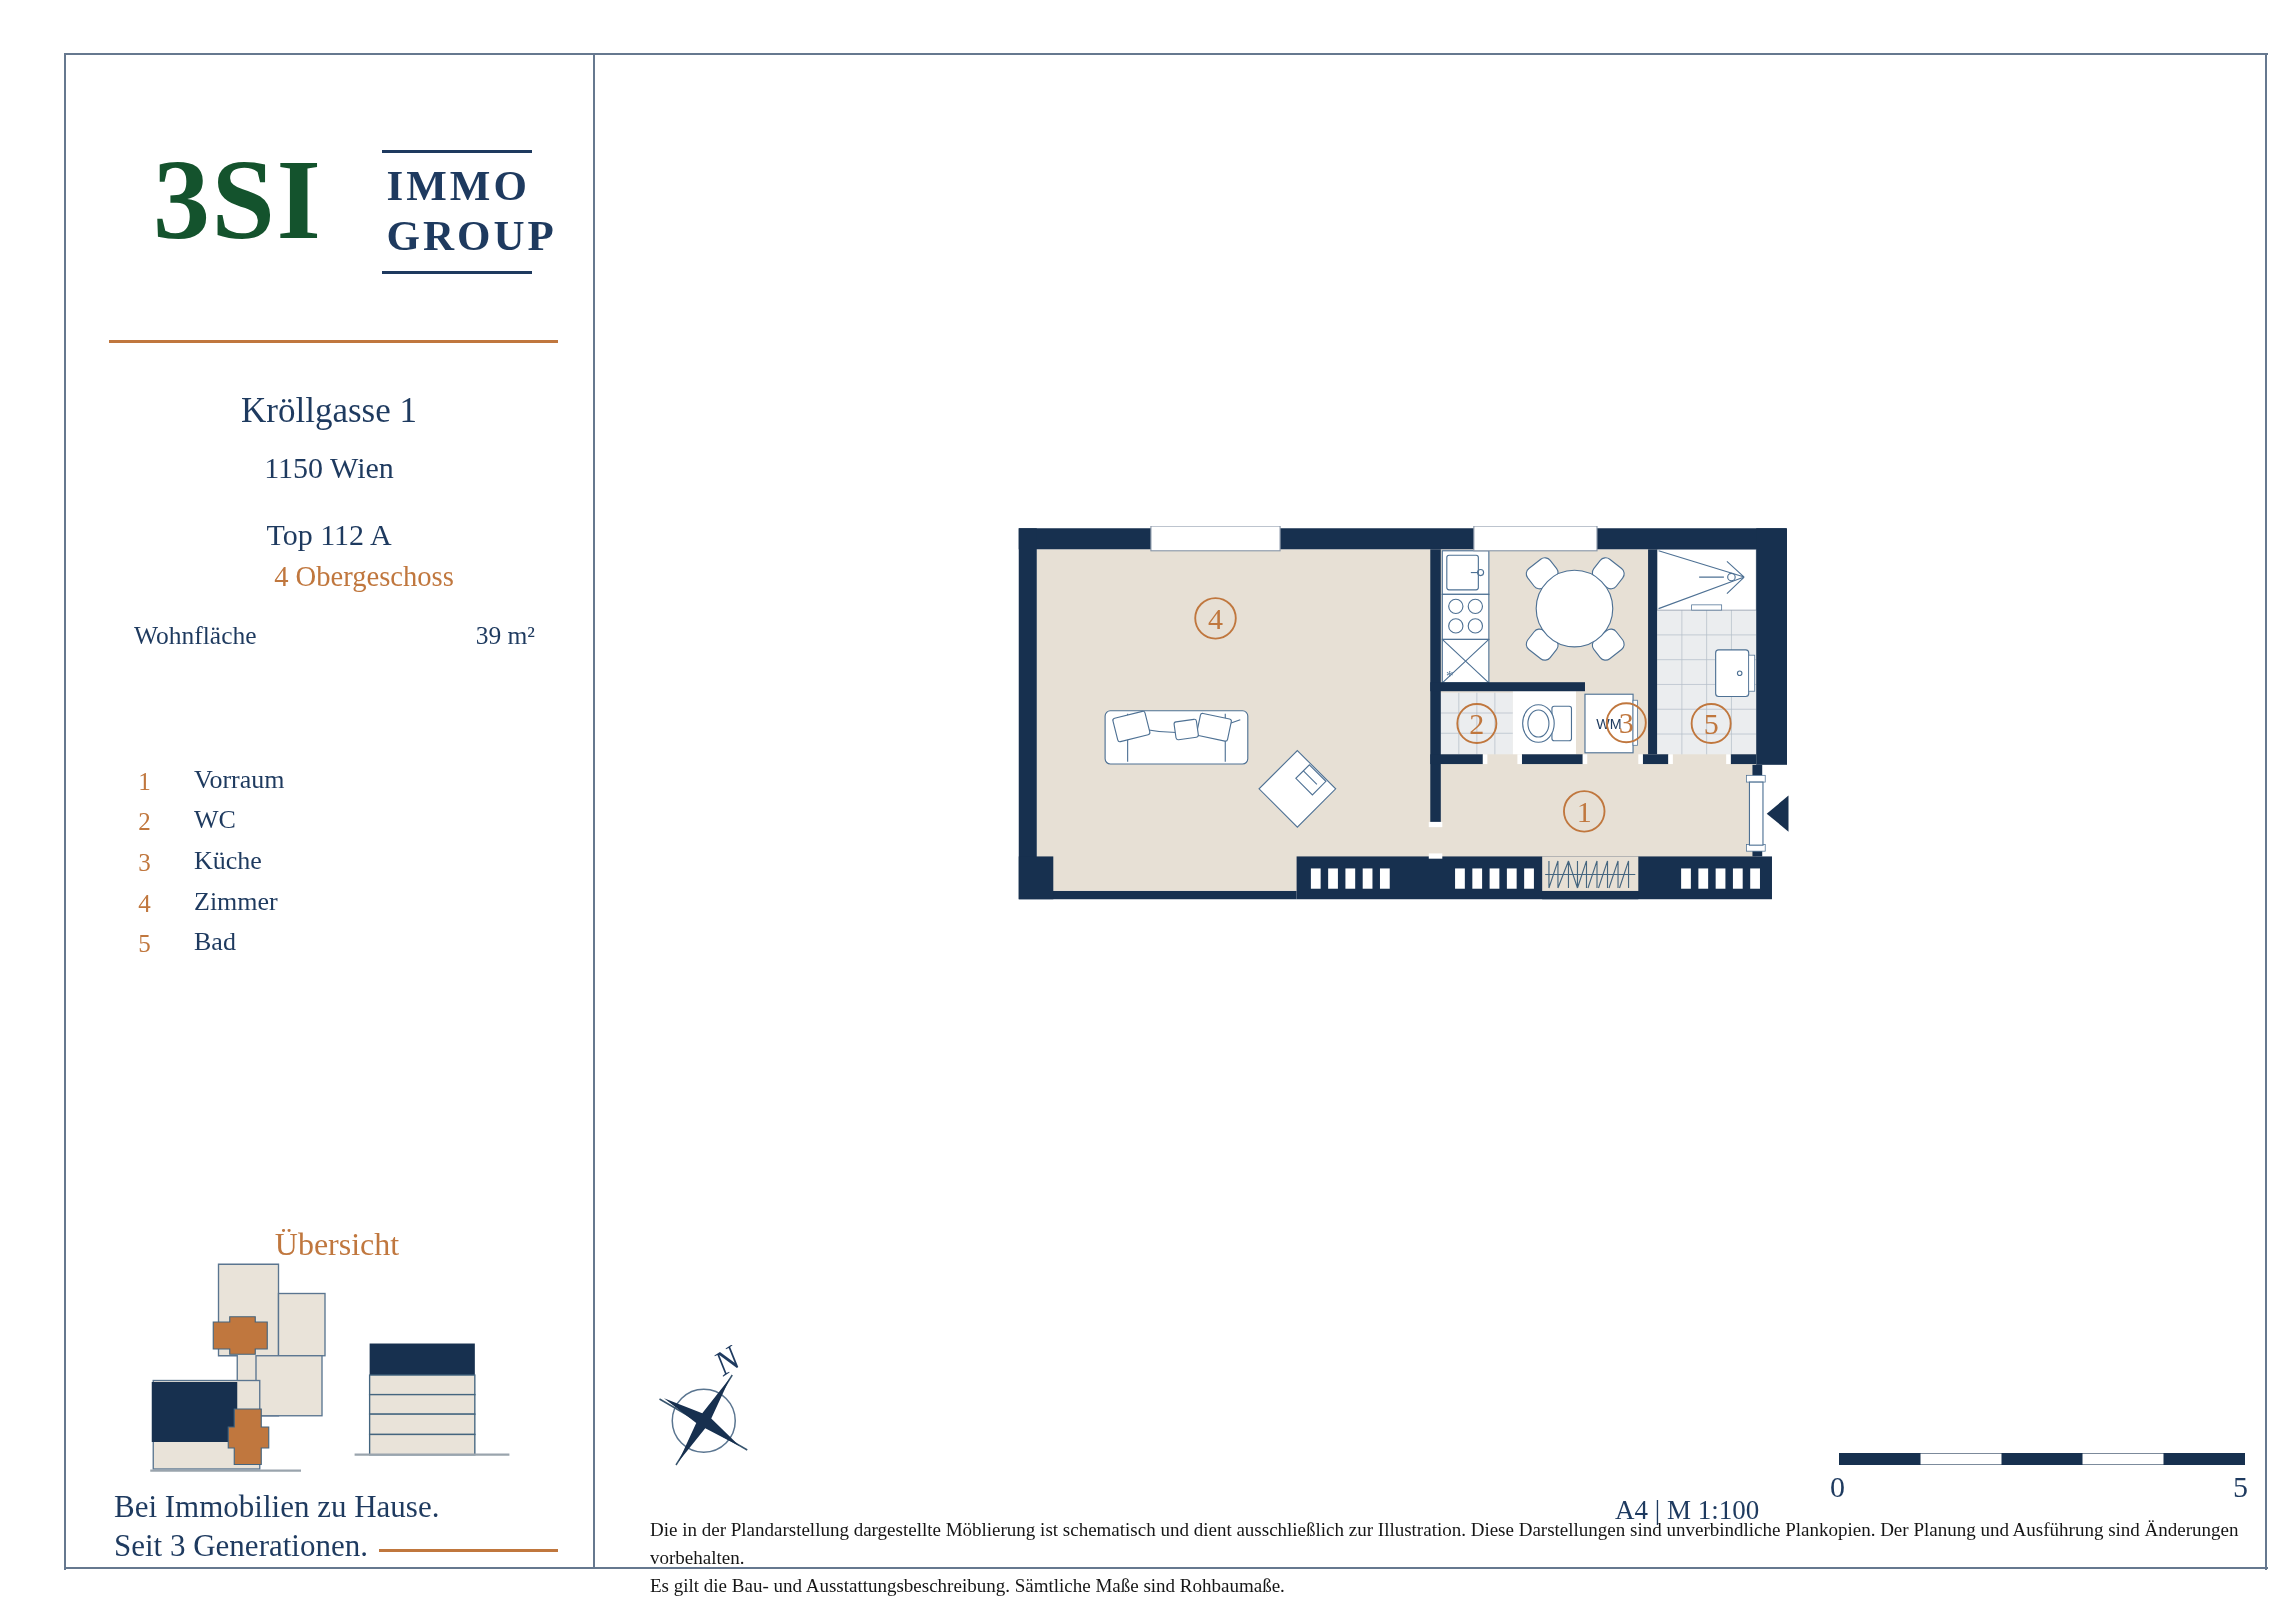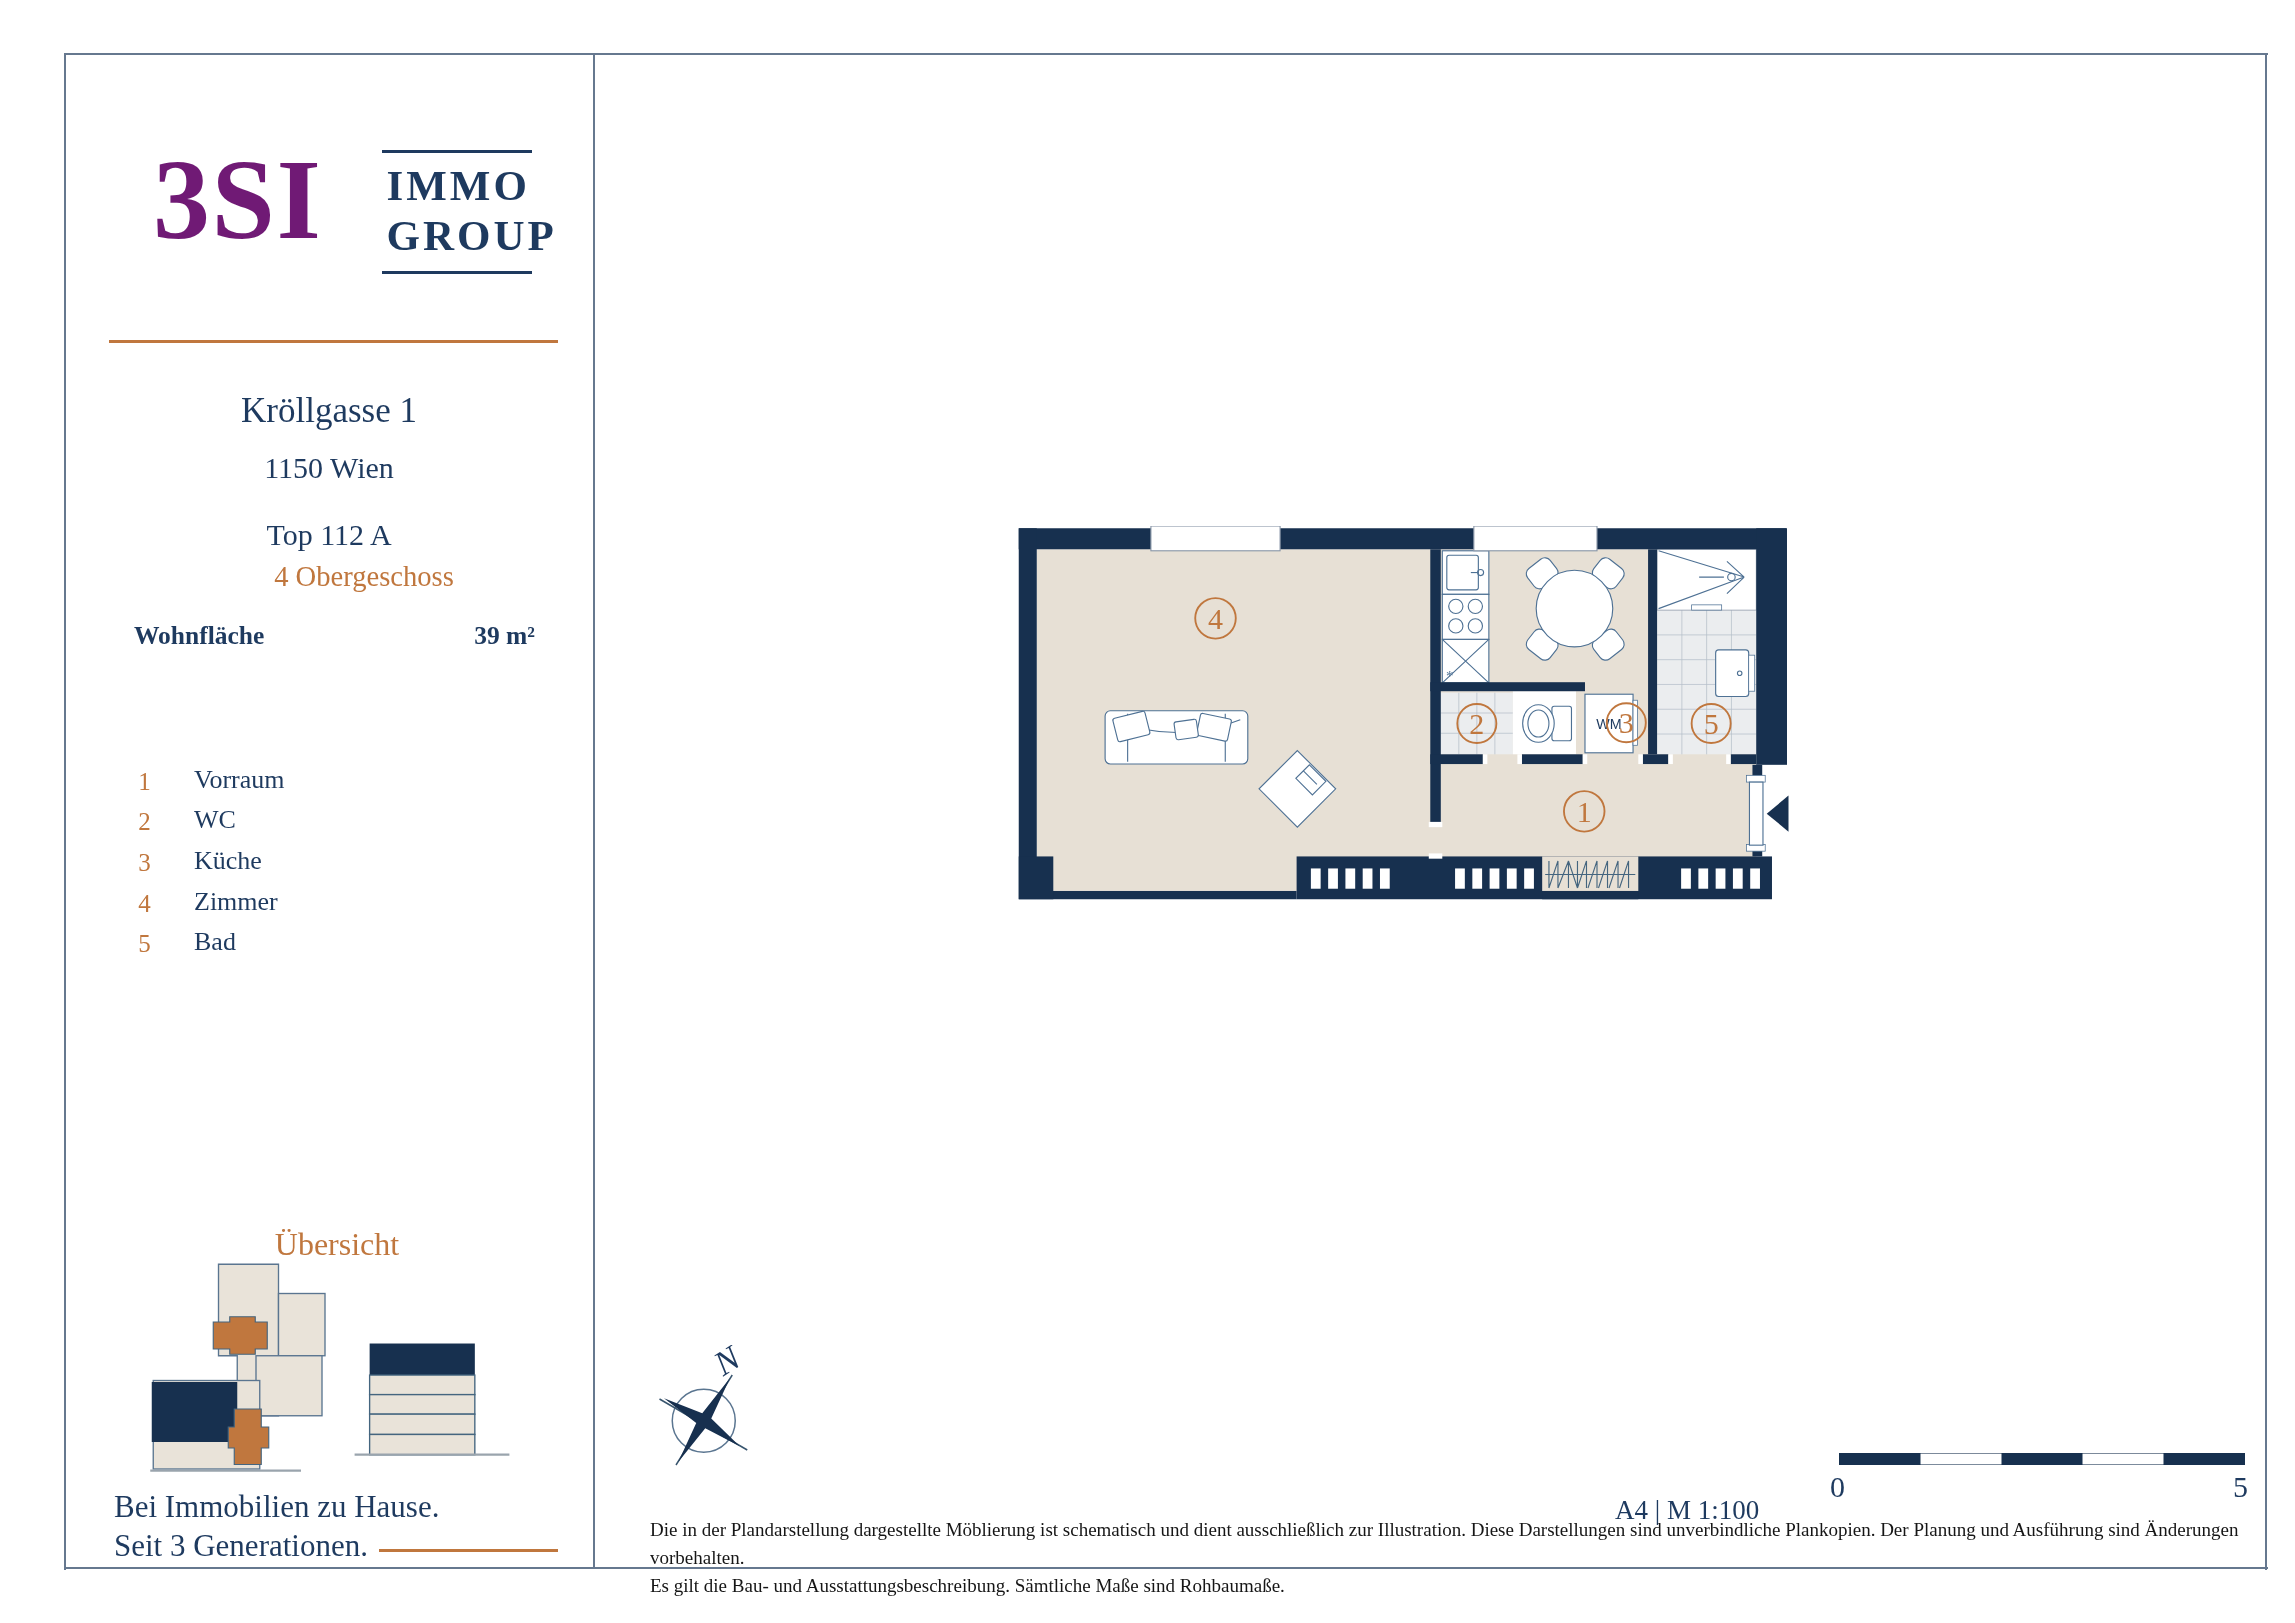--- a/index.html
+++ b/index.html
@@ -2,29 +2,29 @@
 <html style="font-size:12px"><head>
 <meta charset="utf-8">
 <style>
   html,body{margin:0;padding:0;background:#ffffff;}
   .page{position:relative;width:2295px;height:1623px;background:#ffffff;overflow:hidden;
         font-family:"Liberation Serif", serif;color:#1e3a5f;}
   .abs{position:absolute;}
   
   .frame-line{position:absolute;background:#66788f;}
   
-  .logo-main{font-size:114px;font-weight:bold;letter-spacing:1.5px;color:#701a75;line-height:1;}
+  .logo-main{font-size:114px;font-weight:bold;letter-spacing:1.5px;color:#14532d;line-height:1;}
   .logo-sub{border-top:3px solid #1e3a5f;border-bottom:3px solid #1e3a5f;padding:7.5px 4.5px 9px 4.5px;
             font-size:43px;font-weight:bold;letter-spacing:3px;color:#1e3a5f;line-height:1.18;}
   .rule-orange{position:absolute;background:#c0773e;}
   .addr1{font-size:35px;}
   .addr2{font-size:30px;}
   .unit1{font-size:30px;}
   .unit2{font-size:28.6px;color:#c0773e;margin-left:35px;}
-  .area-label{font-size:25.5px;font-weight:bold;}
+  .area-label{font-size:25.5px;font-weight:normal;}
   .legend-num{font-size:25px;color:#c0773e;}
   .legend-label{font-size:26px;}
   .overview-title{font-size:32px;color:#c0773e;}
   .tagline{font-size:31px;}
   .scale-text{font-size:27px;margin-top:21px;}
   .scale-num{font-size:30px;}
   .disclaimer{font-size:19px;line-height:28px;color:#161616;}
   .ctr{text-align:center;}
 </style>
 </head>

